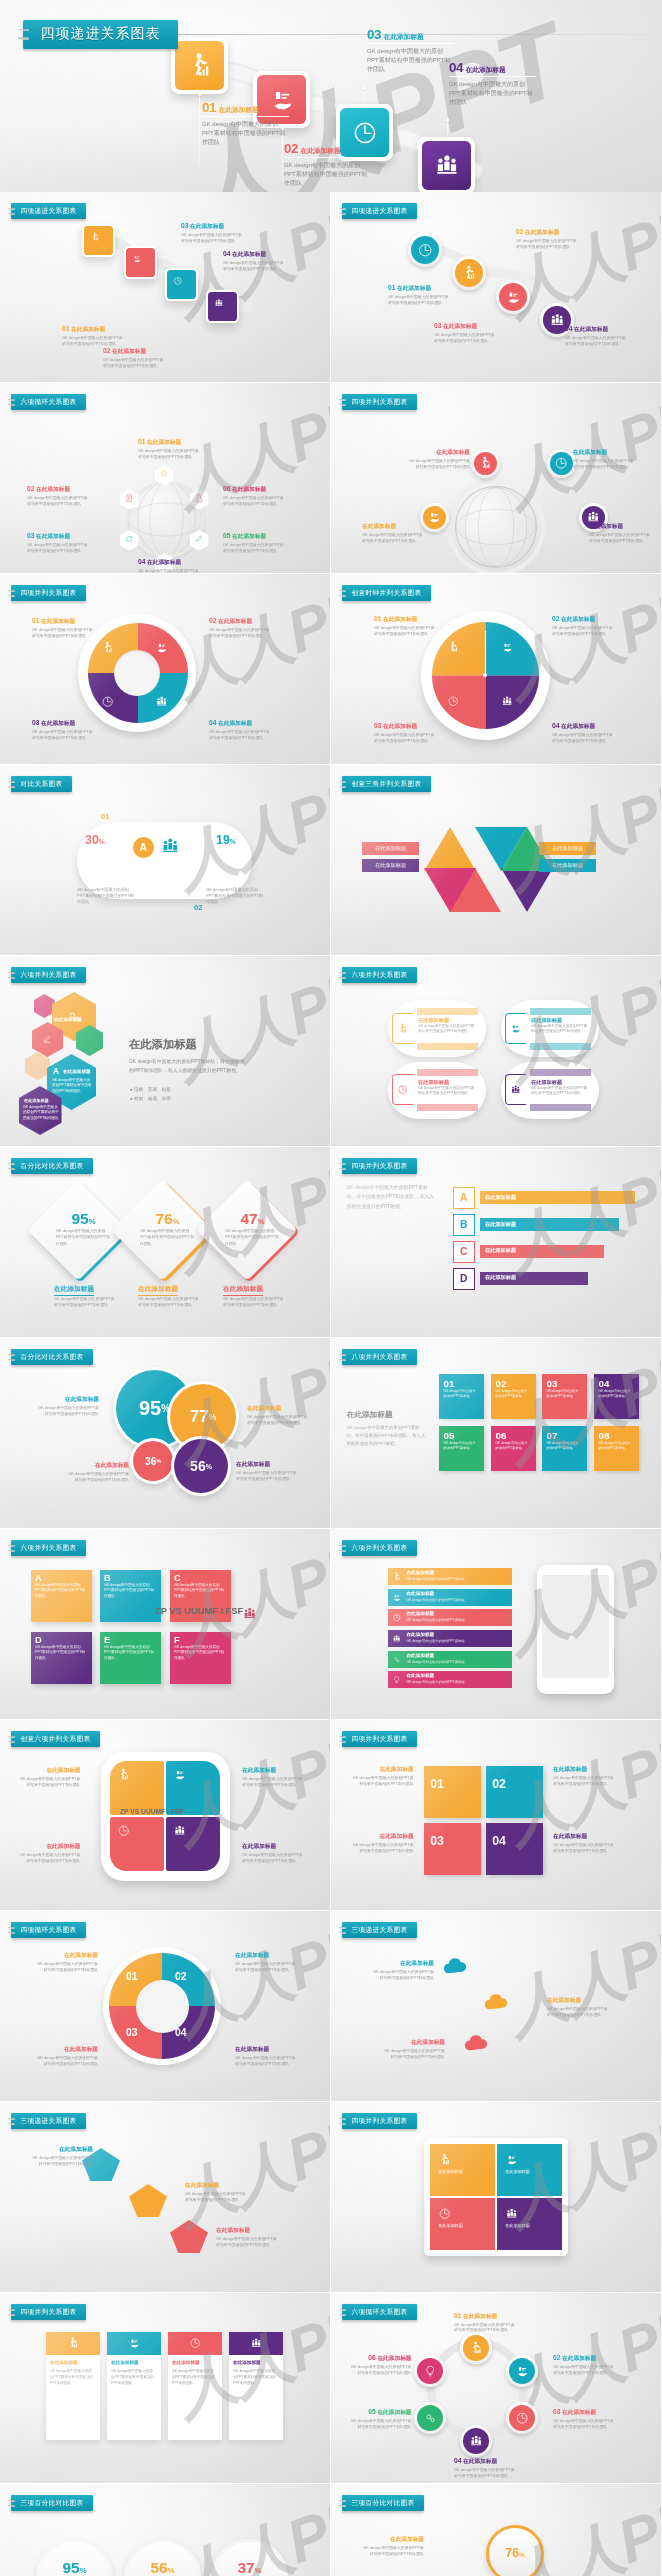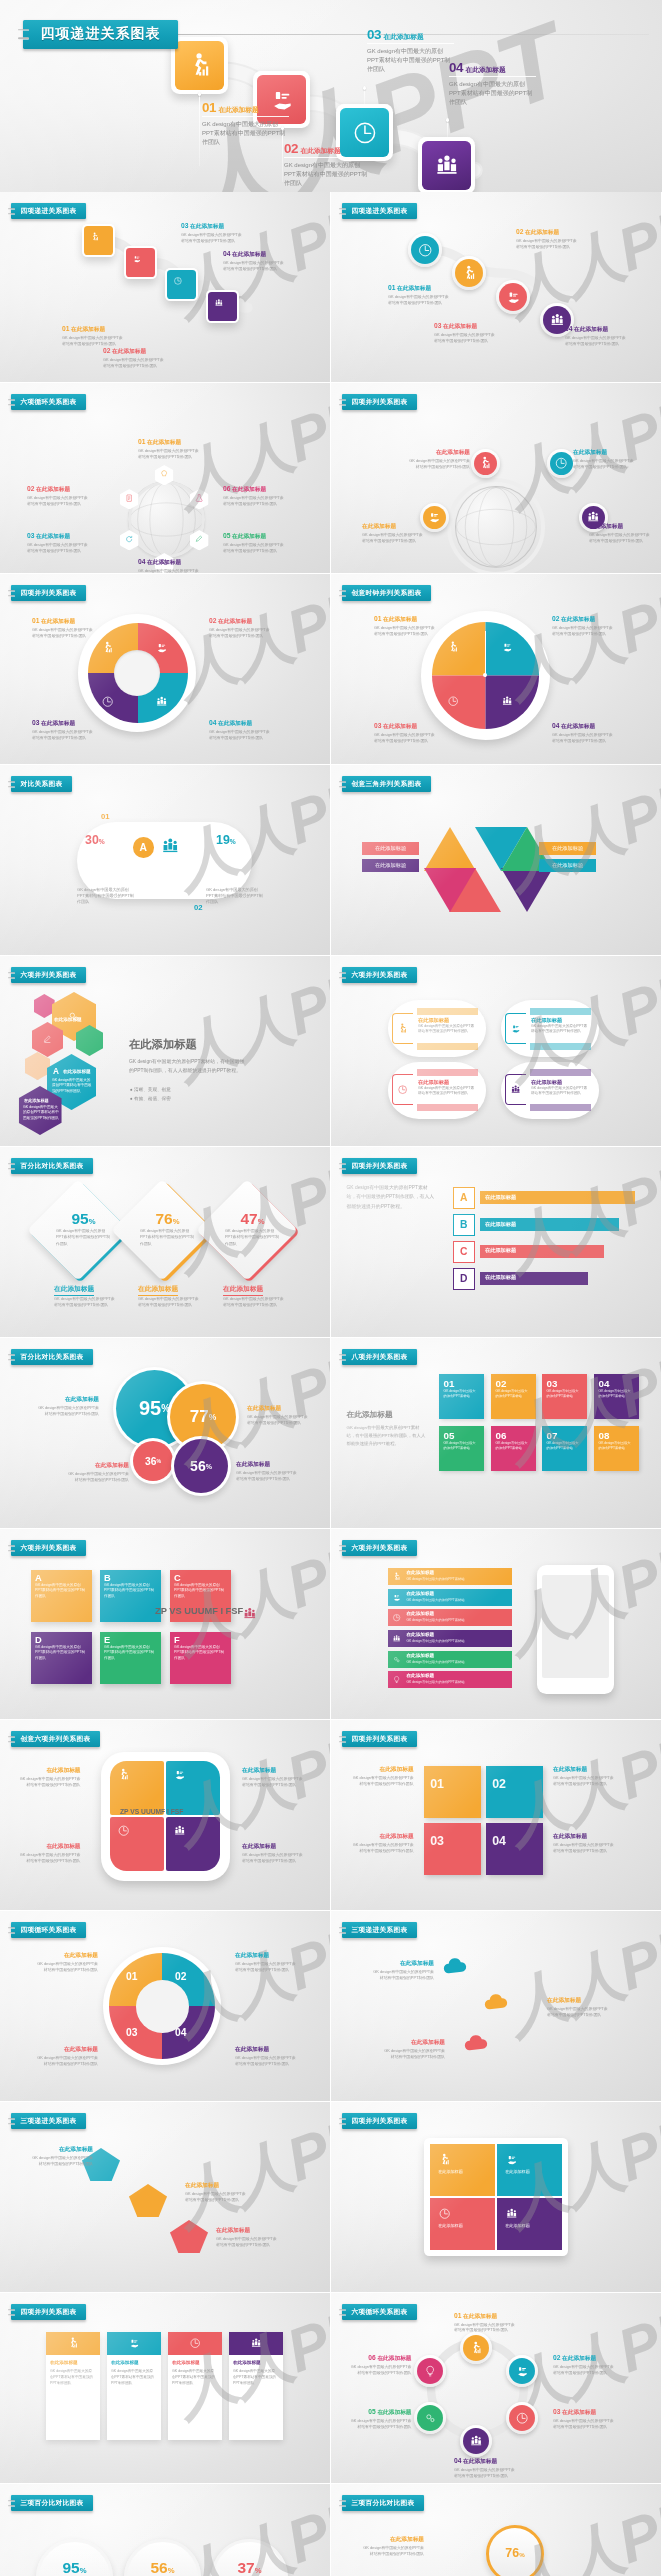--- a/index.html
+++ b/index.html
@@ -52,21 +52,21 @@
   }
   .titletab .ring{
     position:absolute; left:-5.2px; top:50%; transform:translateY(-50%);
     width:11.3px; height:60%;
     display:flex; flex-direction:column; justify-content:space-around;
   }
   .titletab .ring i{
     display:block; height:1.5px; background:#bdbdbd;
     border-radius:1px; box-shadow:0 0.5px 0 rgba(255,255,255,.7);
   }
-  .titletab .lbl{ font-weight:bold; white-space:nowrap; }
+  .titletab .lbl{ font-weight:normal; white-space:nowrap; }
   .tabline{
     position:absolute; height:0.5px;
     background:linear-gradient(90deg,rgba(170,170,170,.75),rgba(170,170,170,.1));
     z-index:1;
   }
 
   
   .hero{ height:192px; width:662px; }
   .hero .titletab{ left:23px; top:19.6px; height:29px; padding:0 17.5px; }
   .hero .titletab .lbl{ font-size:14px; letter-spacing:1px;

